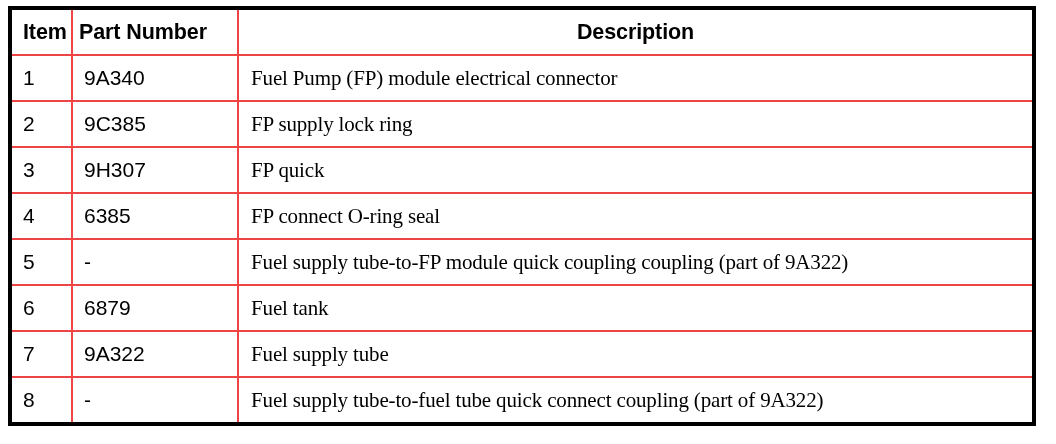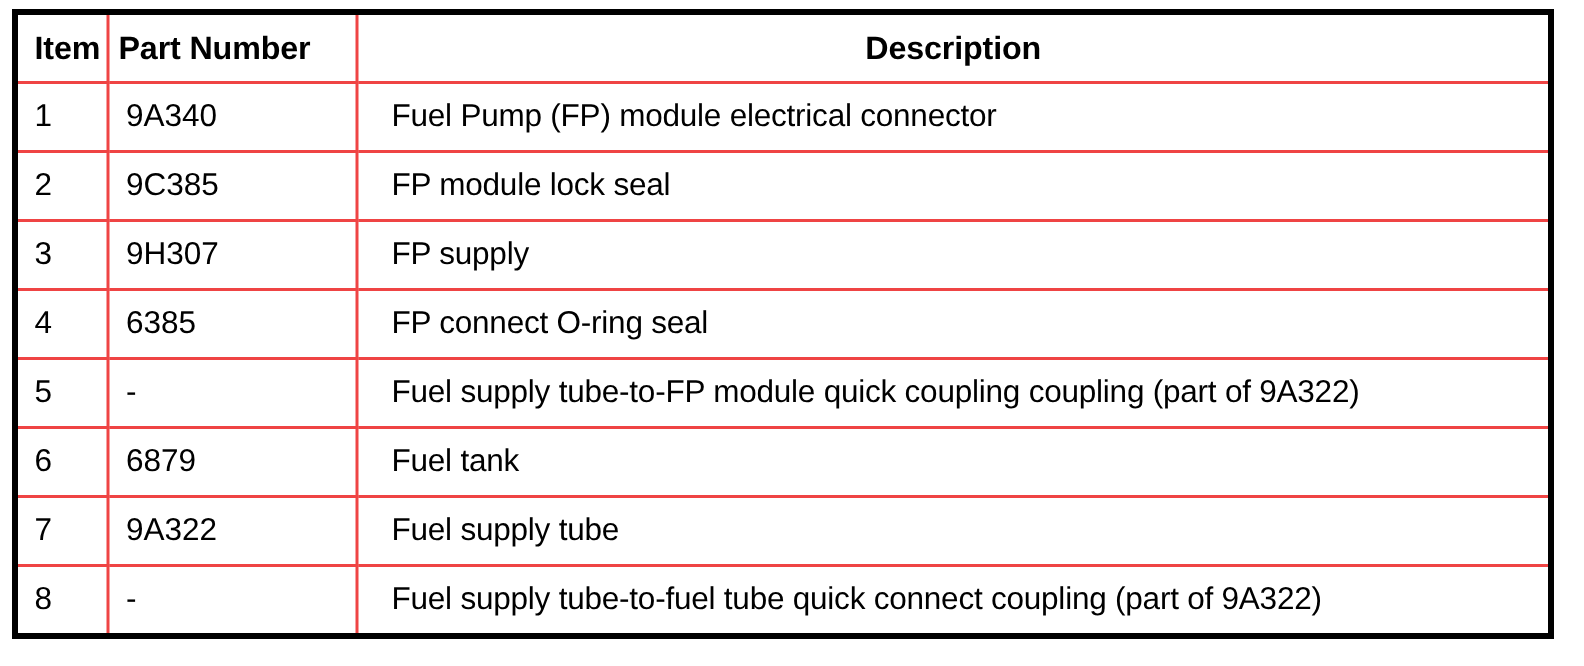--- a/index.html
+++ b/index.html
@@ -69,22 +69,23 @@
     margin-left: 18px;
   }
 
   .parts-table tbody td.cell-item {
     padding-left: 11px;
   }
   .parts-table tbody td.cell-part {
     padding-left: 11px;
   }
   .parts-table tbody td.cell-desc {
-    padding-left: 22px;
+    padding-left: 12px;
     letter-spacing: -0.15px;
+    font-family: Liberation Serif, serif;
   }
 </style>
 </head>
 <body>
 
 <div class="page">
 
   <table class="parts-table">
     <colgroup>
       <col class="col-item">
@@ -100,26 +101,26 @@
     </thead>
     <tbody>
       <tr>
         <td class="cell-item">1</td>
         <td class="cell-part">9A340</td>
         <td class="cell-desc">Fuel Pump (FP) module electrical connector</td>
       </tr>
       <tr>
         <td class="cell-item">2</td>
         <td class="cell-part">9C385</td>
-        <td class="cell-desc">FP module lock seal</td>
+        <td class="cell-desc">FP supply lock ring</td>
       </tr>
       <tr>
         <td class="cell-item">3</td>
         <td class="cell-part">9H307</td>
-        <td class="cell-desc">FP supply</td>
+        <td class="cell-desc">FP quick</td>
       </tr>
       <tr>
         <td class="cell-item">4</td>
         <td class="cell-part">6385</td>
         <td class="cell-desc">FP connect O-ring seal</td>
       </tr>
       <tr>
         <td class="cell-item">5</td>
         <td class="cell-part">-</td>
         <td class="cell-desc">Fuel supply tube-to-FP module quick coupling coupling (part of 9A322)</td>

